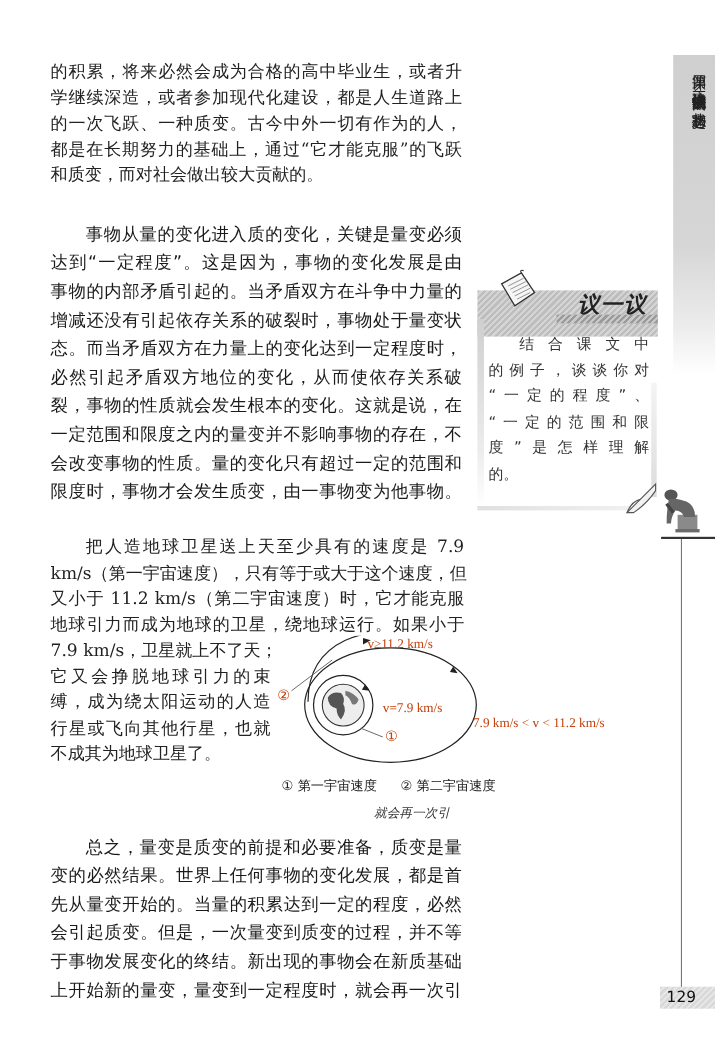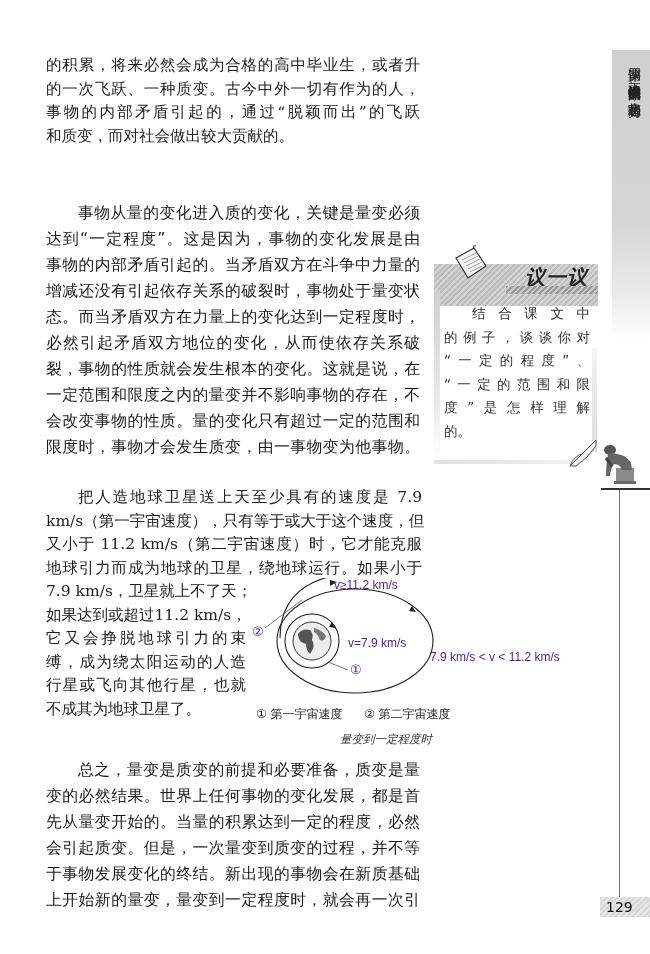--- a/index.html
+++ b/index.html
@@ -53,36 +53,37 @@
     .rule-h { position: absolute; left: 601px; top: 488px; width: 49px; height: 2px; background: #333; }
     .rule-v { position: absolute; left: 619px; top: 490px; width: 1px; height: 408px; background: #777; }
     .page-num-box { position: absolute; left: 600px; top: 897px; width: 50px; height: 20px;
       background: repeating-linear-gradient(135deg, #d8d8d8 0 2px, #e6e6e6 2px 4px); }
     .page-num { position: absolute; left: 606px; top: 897px; font-family: "DejaVu Sans", "Liberation Sans", sans-serif;
       font-size: 14px; line-height: 20px; color: #111; font-weight: 500; }
 
     
     .diagram { position: absolute; left: 240px; top: 578px; width: 330px; height: 170px; }
     .diagram svg { position: absolute; left: 0; top: 0; }
-    .dlabel { position: absolute; font-family: Liberation Sans, sans-serif; font-size: 12px; color: #4c1d95; white-space: nowrap; text-align: right; }
+    .dlabel { position: absolute; font-family: Liberation Serif, serif; font-size: 12px; color: #c2410c; white-space: nowrap; text-align: right; }
     .legend { position: absolute; font-family: "DejaVu Sans", sans-serif; font-size: 12px; color: #222; white-space: nowrap; }
     .caption { position: absolute; font-family: "DejaVu Serif", serif; font-style: italic; font-size: 11.5px; color: #333; white-space: nowrap; }
   </style>
 </head>
 <body>
 
 <div class="side-tab"></div>
 <div class="side-tab-text">
   <span>第四课</span>　<span>正确认识事物发展的原因、状态和趋势</span>
 </div>
 
 <div class="para" id="p1">
   <span class="line">的积累，将来必然会成为合格的高中毕业生，或者升</span>
+  <span class="line">学继续深造，或者参加现代化建设，都是人生道路上</span>
   <span class="line">的一次飞跃、一种质变。古今中外一切有作为的人，</span>
-  <span class="line">事物的内部矛盾引起的，通过“脱颖而出”的飞跃</span>
+  <span class="line">都是在长期努力的基础上，通过“它才能克服”的飞跃</span>
   <span class="line last-line">和质变，而对社会做出较大贡献的。</span>
 </div>
 
 <div class="para sans" id="p2">
   <span class="line indent">事物从量的变化进入质的变化，关键是量变必须</span>
   <span class="line">达到“一定程度”。这是因为，事物的变化发展是由</span>
   <span class="line">事物的内部矛盾引起的。当矛盾双方在斗争中力量的</span>
   <span class="line">增减还没有引起依存关系的破裂时，事物处于量变状</span>
   <span class="line">态。而当矛盾双方在力量上的变化达到一定程度时，</span>
   <span class="line">必然引起矛盾双方地位的变化，从而使依存关系破</span>
@@ -132,21 +133,20 @@
 </svg>
 <div class="rule-h"></div>
 <div class="rule-v"></div>
 
 <div class="para" id="p3">
   <span class="line indent">把人造地球卫星送上天至少具有的速度是 7.9</span>
   <span class="line">km/s（第一宇宙速度），只有等于或大于这个速度，但</span>
   <span class="line">又小于 11.2 km/s（第二宇宙速度）时，它才能克服</span>
   <span class="line">地球引力而成为地球的卫星，绕地球运行。如果小于</span>
   <span class="line short last-line">7.9 km/s，卫星就上不了天；</span>
-  <span class="line short">如果达到或超过11.2 km/s，</span>
   <span class="line short">它又会挣脱地球引力的束</span>
   <span class="line short">缚，成为绕太阳运动的人造</span>
   <span class="line short">行星或飞向其他行星，也就</span>
   <span class="line short last-line">不成其为地球卫星了。</span>
 </div>
 
 <div class="diagram">
   <svg width="330" height="170" viewBox="0 0 330 170">
 
     <ellipse cx="115" cy="63" rx="78" ry="52" fill="none" stroke="#222" stroke-width="1.1"></ellipse>
@@ -167,21 +167,21 @@
 
     <line x1="88" y1="84" x2="108" y2="92" stroke="#555" stroke-width="0.8"></line>
   </svg>
   <span class="dlabel" style="left:94px; top:0px;">v≥11.2 km/s</span>
   <span class="dlabel" style="left:12px; top:46px; font-size:13px;">②</span>
   <span class="dlabel" style="left:108px; top:58px;">v=7.9 km/s</span>
   <span class="dlabel" style="left:190px; top:61px;margin-top:11px;">7.9 km/s &lt; v &lt; 11.2 km/s</span>
   <span class="dlabel" style="left:110px; top:84px; font-size:13px;">①</span>
   <span class="legend" style="left:16px; top:128px;">① 第一宇宙速度</span>
   <span class="legend" style="left:124px; top:128px;">② 第二宇宙速度</span>
-  <span class="caption" style="left:100px; top:154px;">量变到一定程度时</span>
+  <span class="caption" style="left:100px; top:154px;">就会再一次引</span>
 </div>
 
 <div class="para sans" id="p4">
   <span class="line indent">总之，量变是质变的前提和必要准备，质变是量</span>
   <span class="line">变的必然结果。世界上任何事物的变化发展，都是首</span>
   <span class="line">先从量变开始的。当量的积累达到一定的程度，必然</span>
   <span class="line">会引起质变。但是，一次量变到质变的过程，并不等</span>
   <span class="line">于事物发展变化的终结。新出现的事物会在新质基础</span>
   <span class="line">上开始新的量变，量变到一定程度时，就会再一次引</span>
 </div>

